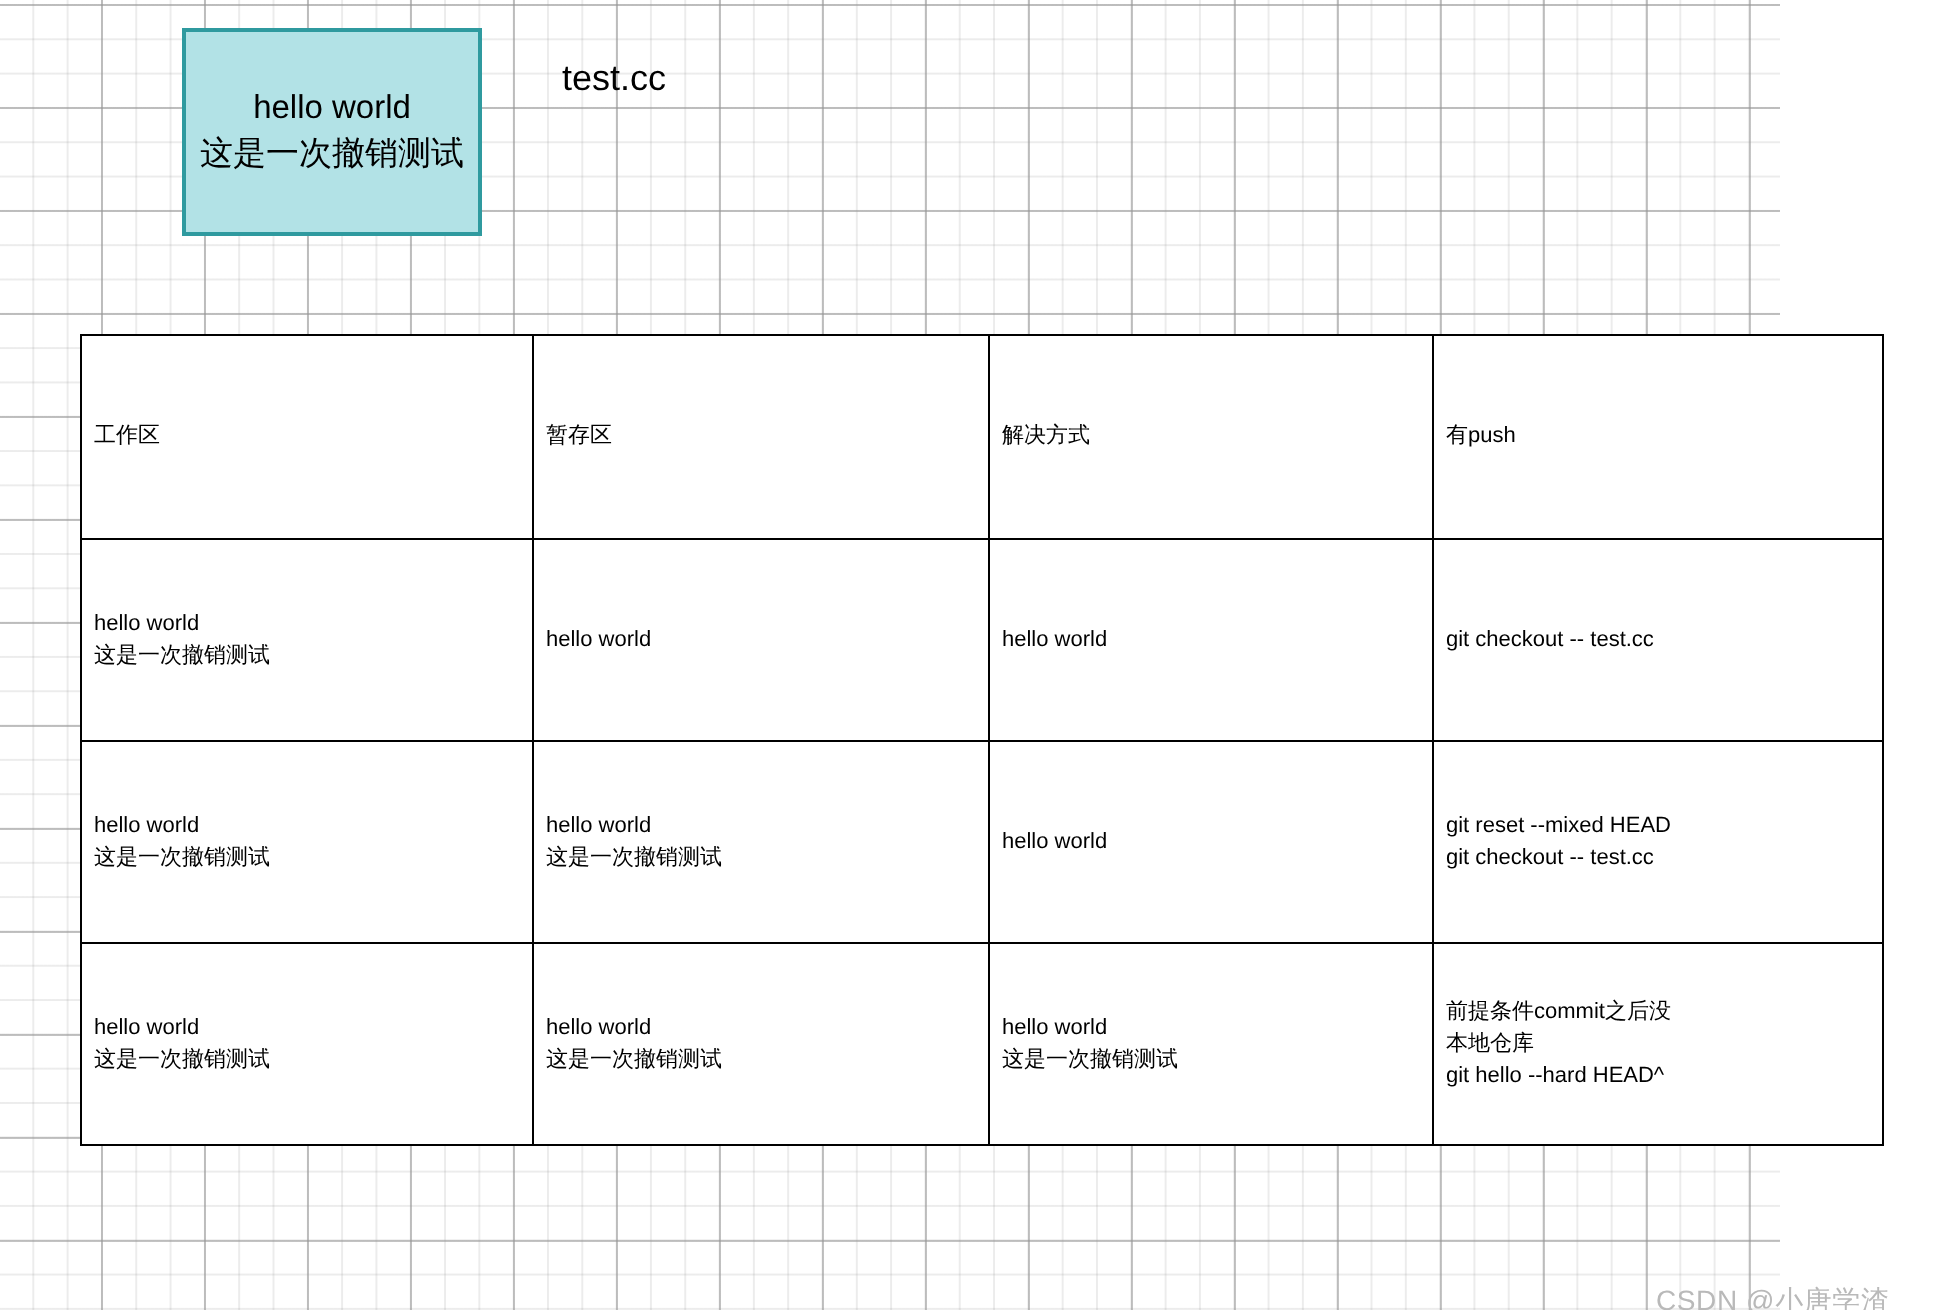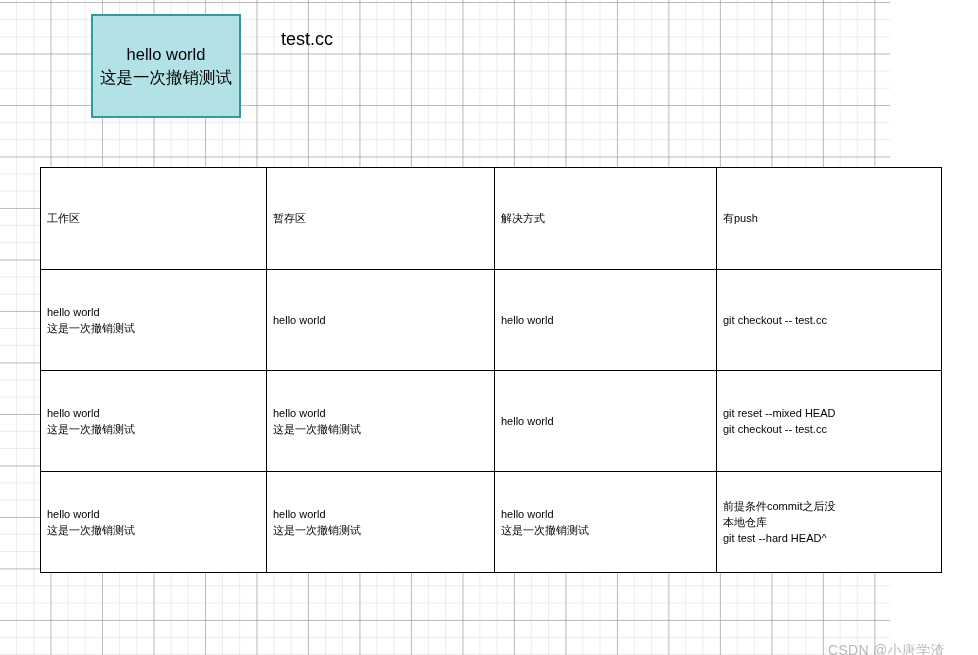--- a/index.html
+++ b/index.html
@@ -179,21 +179,21 @@
           <span class="cell-line">hello world</span>
           <span class="cell-line">这是一次撤销测试</span>
         </td>
         <td>
           <span class="cell-line">hello world</span>
           <span class="cell-line">这是一次撤销测试</span>
         </td>
         <td>
           <span class="cell-line">前提条件commit之后没</span>
           <span class="cell-line">本地仓库</span>
-          <span class="cell-line">git test --hard HEAD^</span>
+          <span class="cell-line">git hello --hard HEAD^</span>
         </td>
       </tr>
     </tbody>
   </table>
 
   <div id="watermark">CSDN @小唐学渣</div>
 
 </div>
 
 </body></html>

